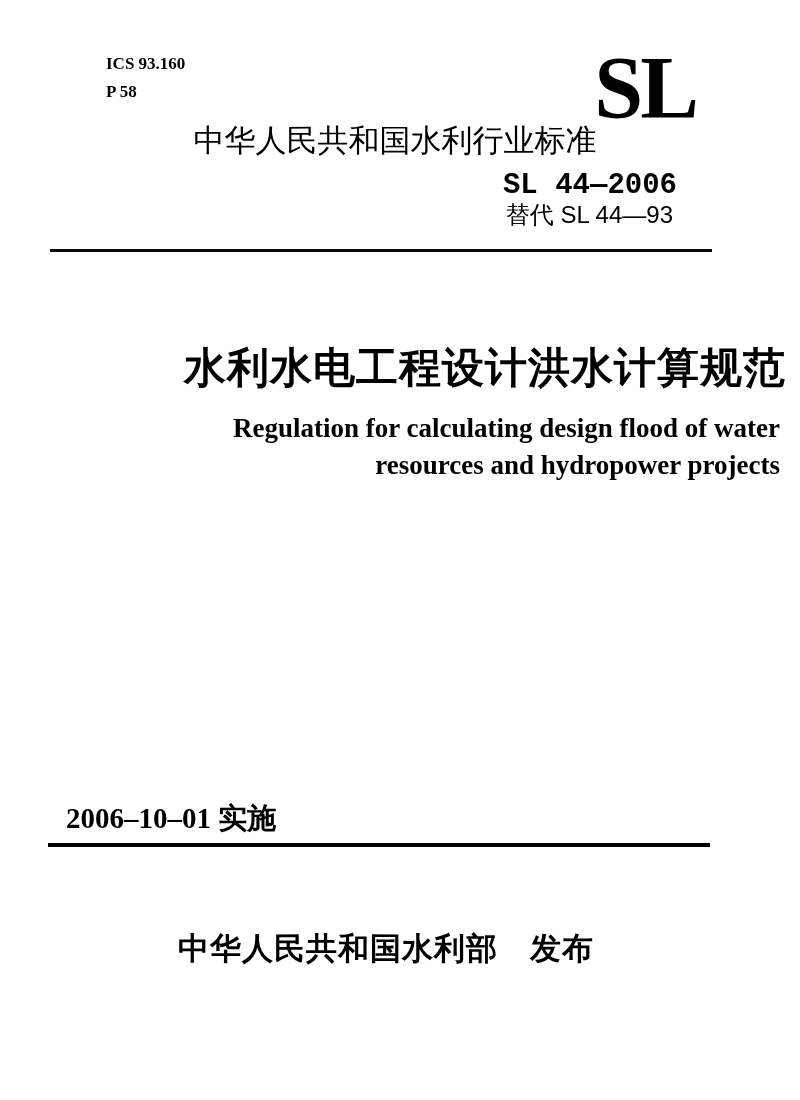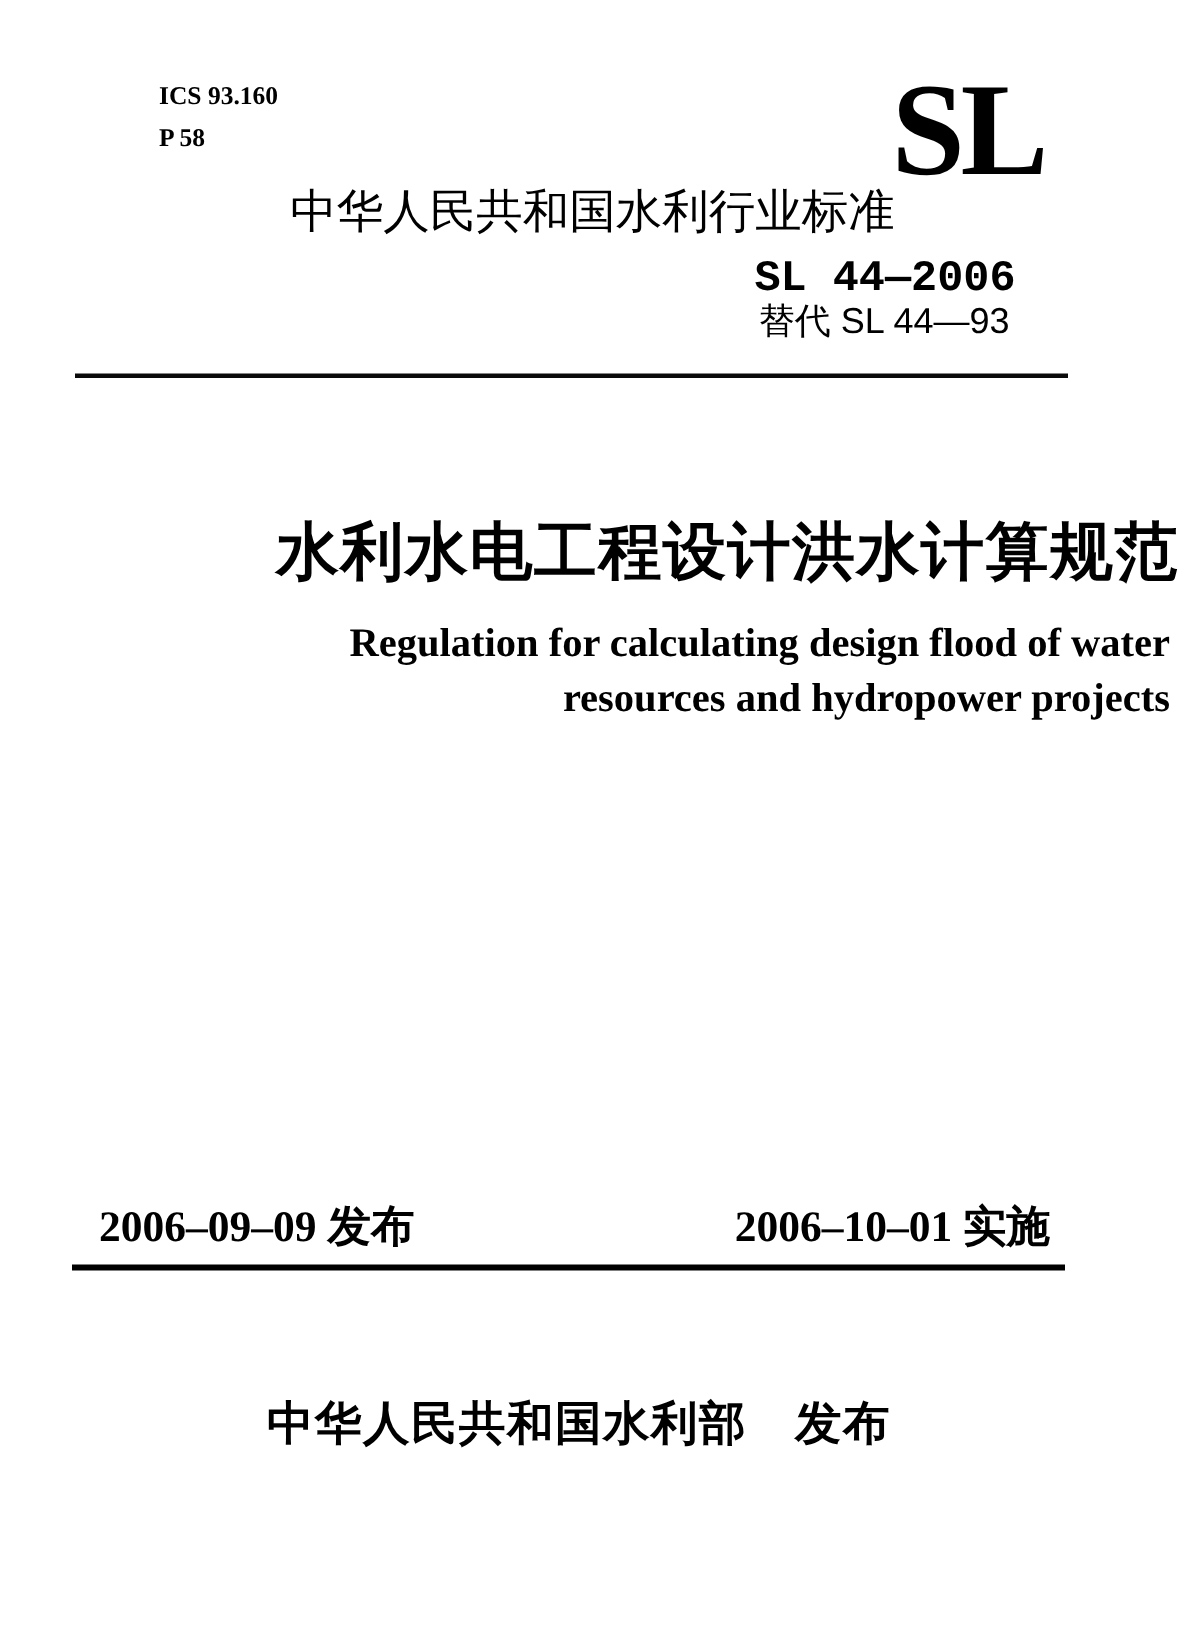--- a/index.html
+++ b/index.html
@@ -177,19 +177,18 @@
 <div class="rule-top"></div>
 
 <h1 class="title-zh">水利水电工程设计洪水计算规范</h1>
 
 <div class="title-en">
   <div>Regulation for calculating design flood of water</div>
   <div>resources and hydropower projects</div>
 </div>
 
 <div class="dates">
-  <div>2006–09–09 发布</div>
   <div>2006–10–01 实施</div>
 </div>
 
 <div class="rule-bottom"></div>
 
 <div class="publisher">中华人民共和国水利部　发布</div>
 
 </body></html>

